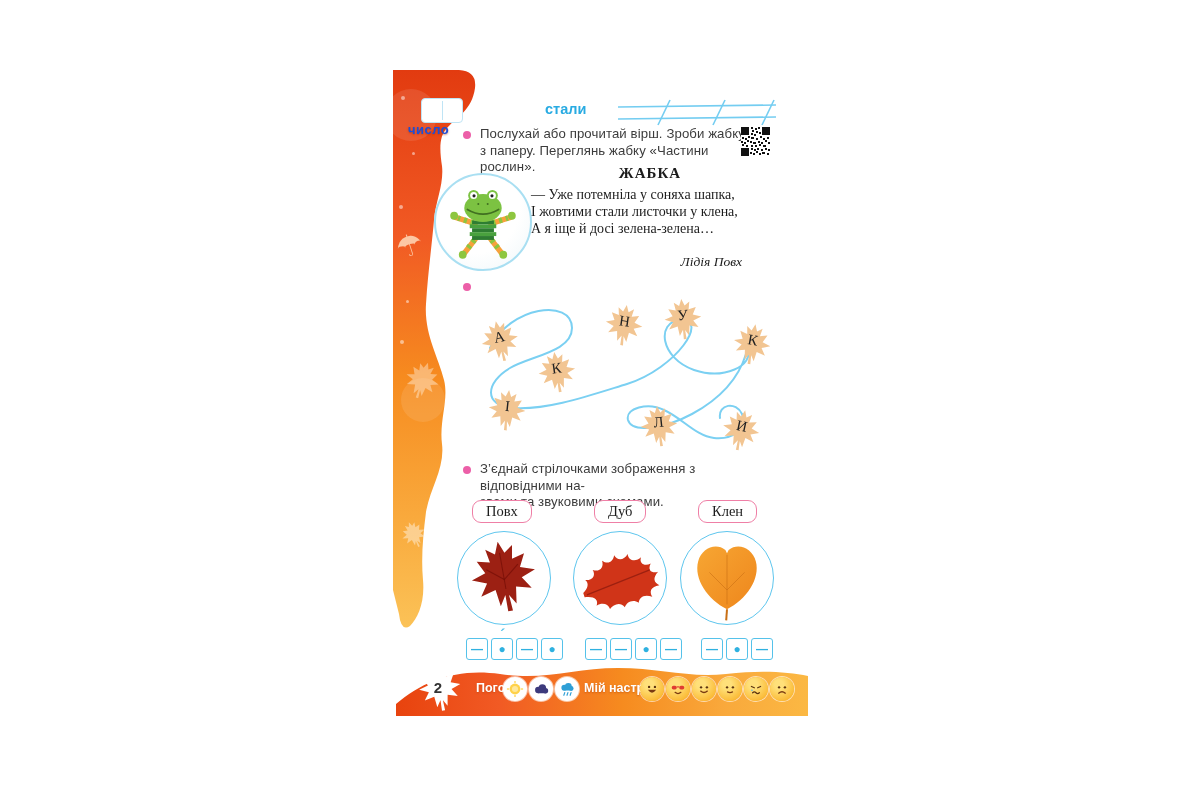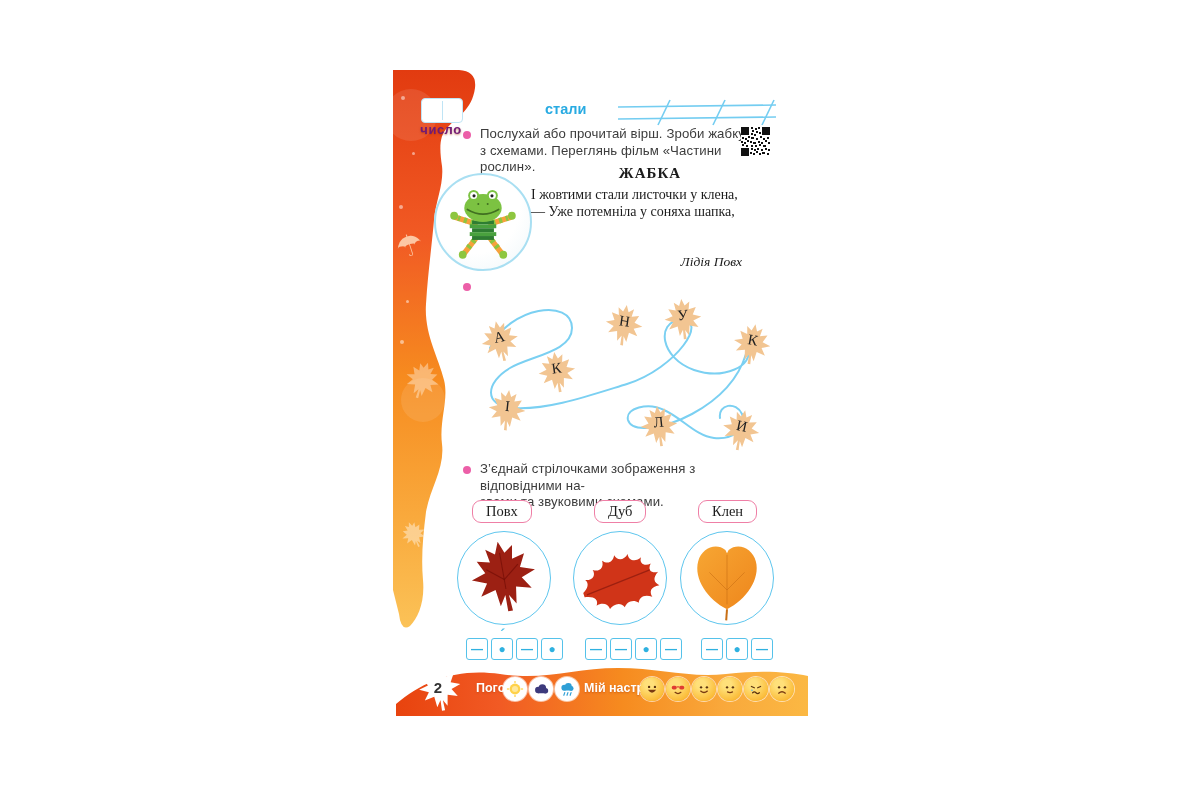--- a/index.html
+++ b/index.html
@@ -3,21 +3,21 @@
 <meta charset="utf-8">
 <style>
   html,body{margin:0;padding:0;background:#fff;}
   .stage{position:relative;width:1200px;height:800px;background:#fff;overflow:hidden;
          font-family:"Liberation Sans",sans-serif;color:#3f3f3f;}
   .abs{position:absolute;}
   
   .date-box{position:absolute;left:421px;top:98px;width:40px;height:23px;background:#fff;
             border:1px solid #bfe4f5;border-radius:4px;}
   .date-box .divider{position:absolute;left:50%;top:2px;bottom:2px;width:1px;background:#bfe4f5;}
-  .date-label{position:absolute;left:408px;top:122px;width:66px;text-align:center;color:#701a75;
+  .date-label{position:absolute;left:408px;top:122px;width:66px;color:#1d4ed8;
               font-weight:bold;font-size:13px;letter-spacing:.5px;text-shadow:0 1px 2px rgba(170,50,0,.55);}
   .month-label{position:absolute;left:545px;top:101px;color:#29abe2;font-weight:bold;font-size:14.5px;}
   
   .bullet{position:absolute;width:8px;height:8px;border-radius:50%;background:#ec5fa8;}
   .task{position:absolute;font-size:13.2px;line-height:16.5px;color:#3c3c3c;letter-spacing:.1px;}
   
   .poem-title{position:absolute;left:530px;top:165px;width:240px;text-align:center;
               font-family:"Liberation Serif",serif;font-weight:bold;font-size:15px;letter-spacing:1px;color:#1c1c1c;}
   .poem{position:absolute;left:531px;top:186px;width:250px;font-family:"Liberation Serif",serif;
         font-size:14px;line-height:17px;color:#1c1c1c;}
@@ -106,21 +106,21 @@
       <line x1="0" y1="21" x2="158" y2="19"></line>
       <line x1="52" y1="2" x2="40" y2="27"></line>
       <line x1="107" y1="2" x2="95" y2="27"></line>
       <line x1="156" y1="2" x2="144" y2="27"></line>
     </g>
   </svg>
 
   <span class="bullet" style="left:463px;top:131px"></span>
   <div class="task" style="left:480px;top:126px;width:265px">
     <div>Послухай або прочитай вірш. Зроби жабку</div>
-    <div>з схемами. Переглянь фільм «Частини рослин».</div>
+    <div>з паперу. Переглянь жабку «Частини рослин».</div>
   </div>
 
   <svg class="abs" style="left:741px;top:127px" width="29" height="29" viewBox="0 0 29 29">
     <rect width="29" height="29" fill="#fff"></rect>
     <g fill="#111">
       <rect x="0" y="0" width="8" height="8"></rect>
         <rect x="21" y="0" width="8" height="8"></rect>
         <rect x="0" y="21" width="8" height="8"></rect>
       <rect x="10" y="0" width="2" height="2"></rect>
         <rect x="14" y="1" width="2" height="2"></rect>
@@ -201,22 +201,23 @@
       <circle cx="38.5" cy="16.5" r="2" fill="#222"></circle>
         <circle cx="61.5" cy="16.5" r="2" fill="#222"></circle>
       <path d="M30,34 Q50,46 70,34" stroke="#417021" stroke-width="2.2" fill="none" stroke-linecap="round"></path>
       <circle cx="44" cy="27" r="1.3" fill="#417021"></circle>
         <circle cx="56" cy="27" r="1.3" fill="#417021"></circle>
     </svg>
   </div>
 
   <div class="poem-title">ЖАБКА</div>
   <div class="poem">
+    <div>— Уже потемніла у соняха шапка,</div>
     <div>І жовтими стали листочки у клена,</div>
-    <div>— Уже потемніла у соняха шапка,</div>
+    <div>А я іще й досі зелена-зелена…</div>
   </div>
   <div class="poem-author">Лідія Повх</div>
 
   <span class="bullet" style="left:463px;top:283px"></span>
 
   <svg class="abs" style="left:452px;top:296px" width="345" height="165" viewBox="0 0 345 165">
     <path fill="none" stroke="#7bd0f2" stroke-width="2" stroke-linecap="round" d="M38,52 C58,10 120,2 120,32 C120,56 78,60 58,72 C34,86 30,110 62,112
          C96,114 136,100 175,88 C225,72 258,22 228,24 C204,26 208,62 242,74
          C272,84 302,70 296,52
          M294,58 C286,84 266,104 240,118 C214,132 180,138 176,124

